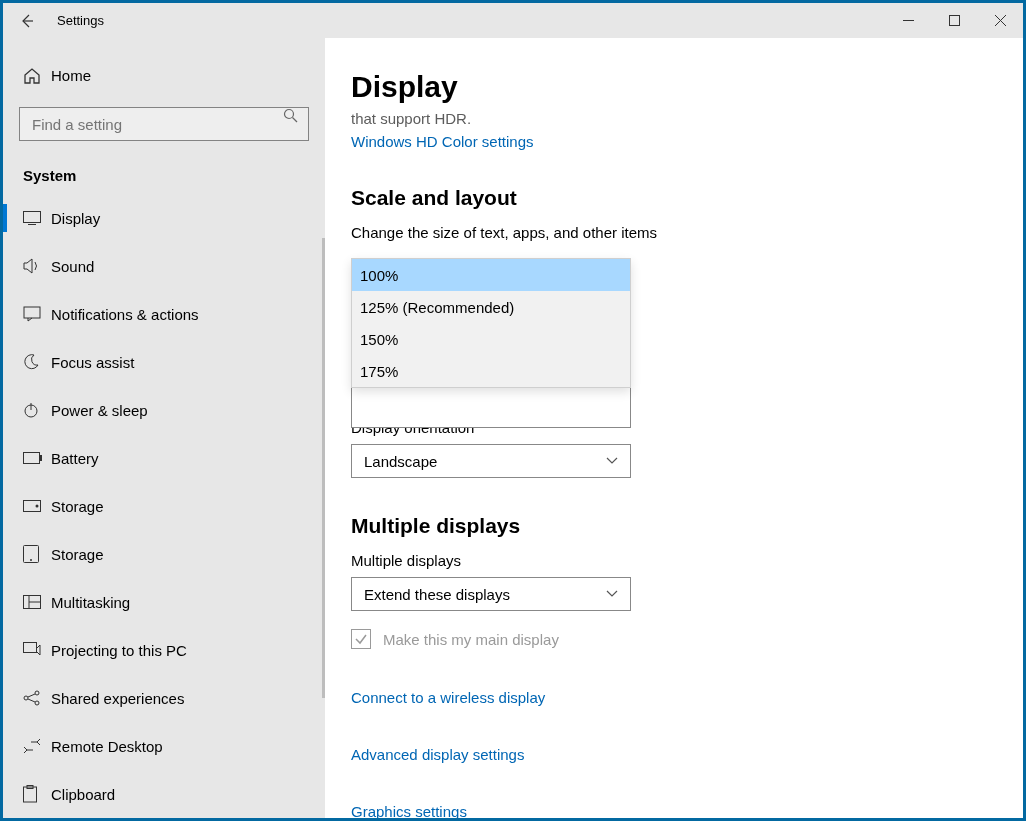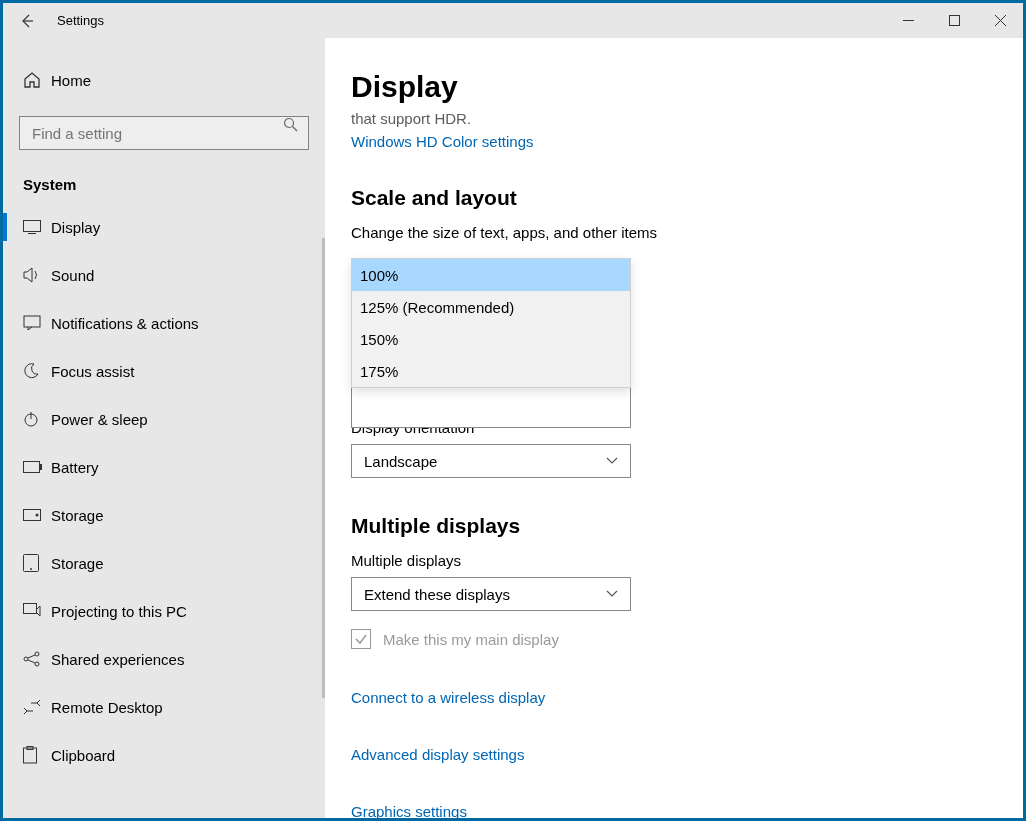--- a/index.html
+++ b/index.html
@@ -274,20 +274,30 @@
           <span class="icon">
               <svg width="16" height="18" viewBox="0 0 16 18">
                 <rect x="0.5" y="0.5" width="15" height="17" rx="1" stroke="#333" fill="none"></rect>
                 <circle cx="8" cy="15" r="1" fill="#333"></circle>
               </svg>
             </span>
           <span>Storage</span>
         </div>
         <div class="navitem">
           <span class="icon">
+              <svg width="18" height="14" viewBox="0 0 18 14">
+                <rect x="0.5" y="0.5" width="17" height="13" stroke="#333" fill="none"></rect>
+                <line x1="6" y1="1" x2="6" y2="13" stroke="#333"></line>
+                <line x1="6" y1="7" x2="17" y2="7" stroke="#333"></line>
+              </svg>
+            </span>
+          <span>Multitasking</span>
+        </div>
+        <div class="navitem">
+          <span class="icon">
               <svg width="18" height="16" viewBox="0 0 18 16">
                 <rect x="0.5" y="0.5" width="13" height="10" stroke="#333" fill="none"></rect>
                 <path d="M14 6 L17 3 L17 13 L14 10" stroke="#333" fill="none"></path>
               </svg>
             </span>
           <span>Projecting to this PC</span>
         </div>
         <div class="navitem">
           <span class="icon">
               <svg width="18" height="16" viewBox="0 0 18 16">

